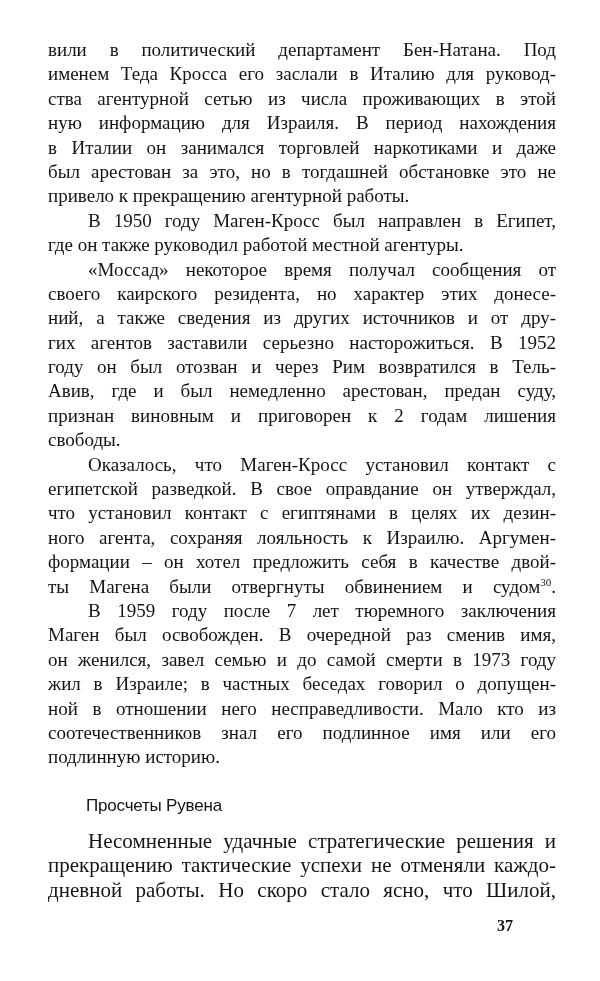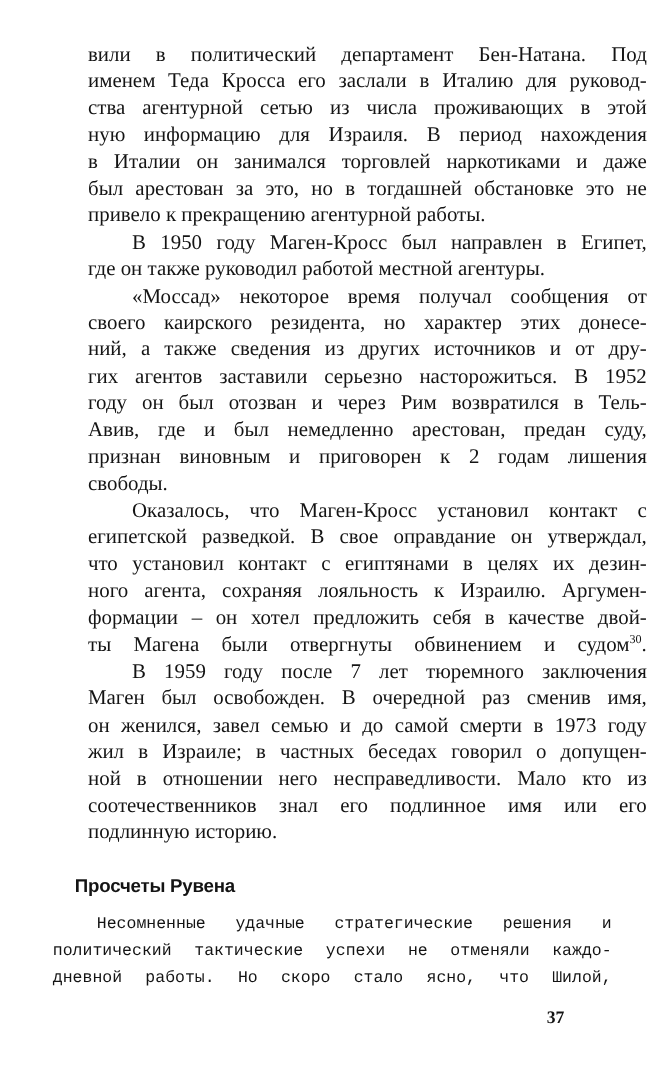--- a/index.html
+++ b/index.html
@@ -15,52 +15,51 @@
       color: #141414;
     }
     .page {
       position: absolute;
       left: 48px;
       top: 38px;
       width: 508px;
       font-family: "Liberation Serif", serif;
       font-size: 19px;
       line-height: 24.4px;
-      margin-left: 32px;
     }
     .line {
       display: block;
       white-space: nowrap;
       text-align: justify;
       text-align-last: justify;
       height: 24.4px;
     }
     .line.last {
       text-align-last: left;
     }
     .line.indent {
       padding-left: 40px;
     }
     .heading {
       position: absolute;
-      left: 68px;
+      left: 86px;
       top: 795px;
       font-family: "Liberation Sans", sans-serif;
-      font-weight: bold;
+      font-weight: normal;
       font-size: 17px;
       line-height: 22px;
       letter-spacing: -0.2px;
     }
     .page2 {
       position: absolute;
       left: 48px;
       top: 829px;
       width: 508px;
-      font-family: Liberation Mono, monospace;
-      font-size: 15px;
+      font-family: Liberation Serif, serif;
+      font-size: 21px;
       line-height: 24.4px;
     }
     .page-number {
       position: absolute;
       left: 497px;
       top: 917px;
       font-family: "Liberation Serif", serif;
       font-weight: bold;
       font-size: 16px;
     }
@@ -102,17 +101,17 @@
   <span class="line">жил в Израиле; в частных беседах говорил о допущен-</span>
   <span class="line">ной в отношении него несправедливости. Мало кто из</span>
   <span class="line">соотечественников знал его подлинное имя или его</span>
   <span class="line last">подлинную историю.</span>
 </div>
 
 <div class="heading">Просчеты Рувена</div>
 
 <div class="page2">
   <span class="line indent">Несомненные удачные стратегические решения и</span>
-  <span class="line">политический тактические успехи не отменяли каждо-</span>
+  <span class="line">прекращению тактические успехи не отменяли каждо-</span>
   <span class="line">дневной работы. Но скоро стало ясно, что Шилой,</span>
 </div>
 
 <div class="page-number">37</div>
 
 </body></html>

